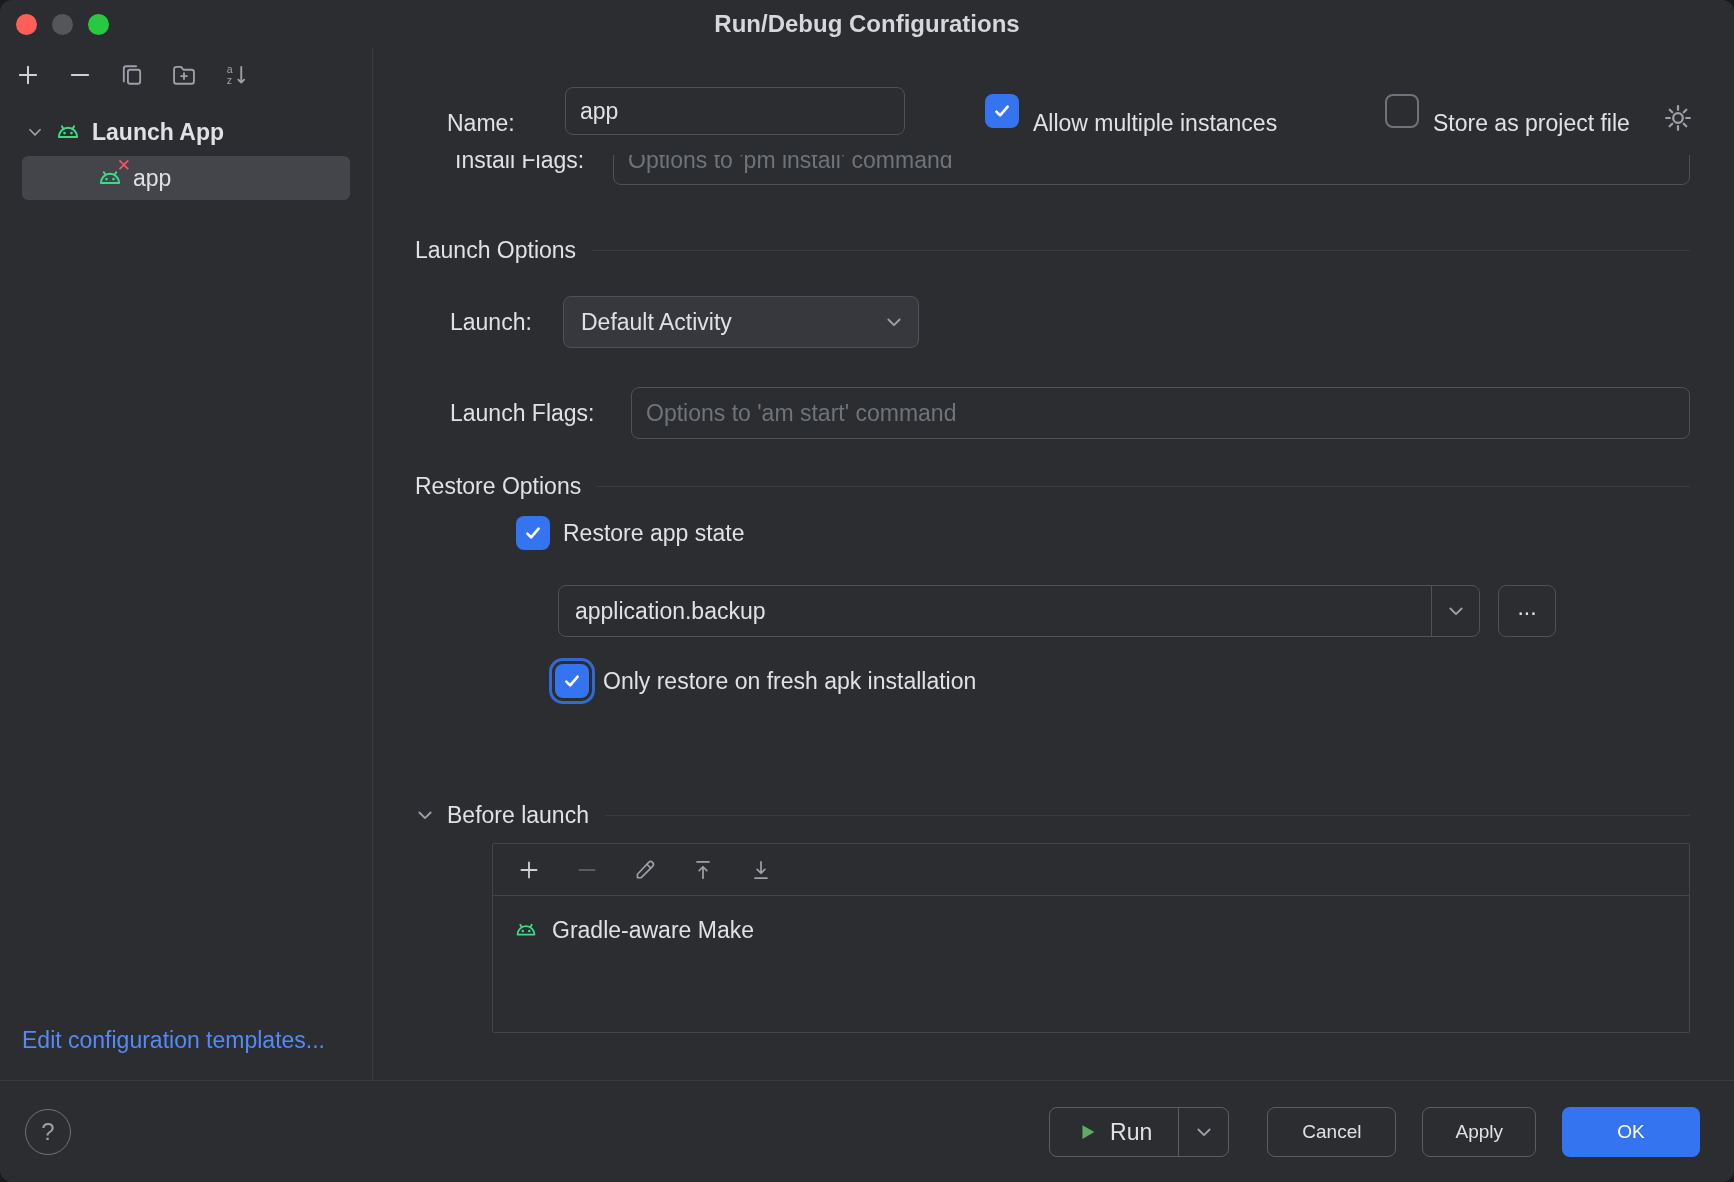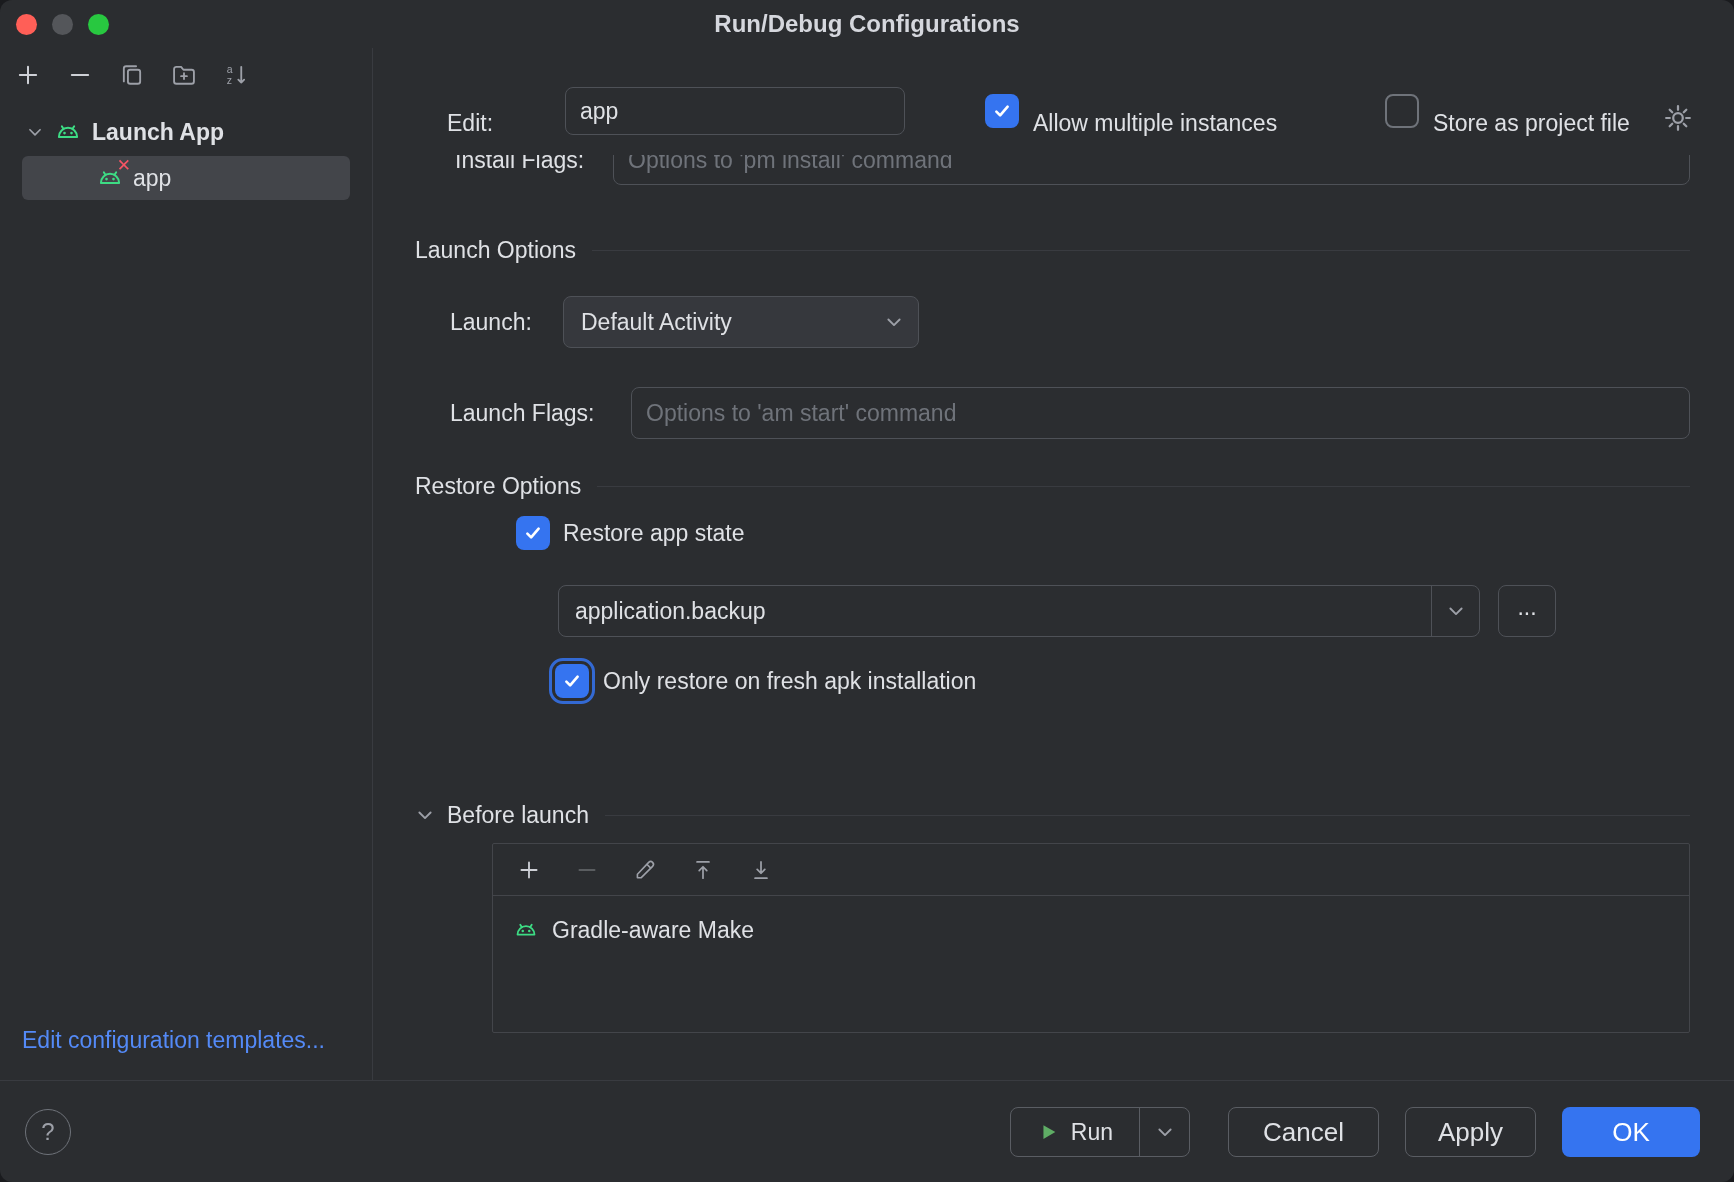--- a/index.html
+++ b/index.html
@@ -101,21 +101,21 @@
   .bl-toolbar .icon-btn { width:28px; height:28px; display:flex; align-items:center; justify-content:center; }
   .bl-item { margin-top:6px; height:56px; display:flex; align-items:center; padding-left:20px; gap:13px; }
 
   
   .footer { position:absolute; left:0; right:0; bottom:0; height:102px; border-top:1px solid #393b40; }
   .help-btn { position:absolute; left:25px; top:28px; width:46px; height:46px; border-radius:50%;
     border:1.5px solid #6f737a; color:#9da0a8; display:flex; align-items:center; justify-content:center;
     font-size:24px; background:transparent; }
   .btn-row { position:absolute; right:34px; top:26px; display:flex; gap:26px; height:50px; }
   .btn { height:50px; border-radius:8px; border:1px solid #5a5d63; background:transparent;
-    color:#dfe1e5; font:inherit; font-size:26px; display:flex; align-items:center; justify-content:center; }
+    color:#dfe1e5; font:inherit; font-size:19px; display:flex; align-items:center; justify-content:center; }
   .btn-cancel { padding:0 34px; }
   .btn-apply { padding:0 32px; }
   .btn-ok { width:138px; background:#3574f0; border:none; color:#ffffff; }
   .run-group { display:flex; height:50px; border:1px solid #5a5d63; border-radius:8px; overflow:hidden; margin-right:12px; }
   .run-main { display:flex; align-items:center; gap:12px; padding:0 26px; }
   .run-arrow { width:50px; border-left:1px solid #5a5d63; display:flex; align-items:center; justify-content:center; }
 </style>
 </head>
 <body>
 
@@ -191,21 +191,21 @@
         </span>
         <span>app</span>
       </div>
     </div>
 
     <a class="edit-link">Edit configuration templates...</a>
   </div>
 
   <div class="main">
 
-    <label class="flabel lbl-name">Edit:</label>
+    <label class="flabel lbl-name">Name:</label>
     <input class="txt-input inp-name" value="app" style="">
 
     <span class="checkbox checked cb-allow">
       <svg width="20" height="20" viewBox="0 0 16 16">
           <path d="M3.5 8.5l3 3 6-7" stroke="#ffffff" stroke-width="2.1" fill="none" stroke-linecap="round" stroke-linejoin="round"></path>
         </svg>
     </span>
     <label class="flabel lbl-allow">Allow multiple instances</label>
 
     <span class="checkbox cb-store"></span>

